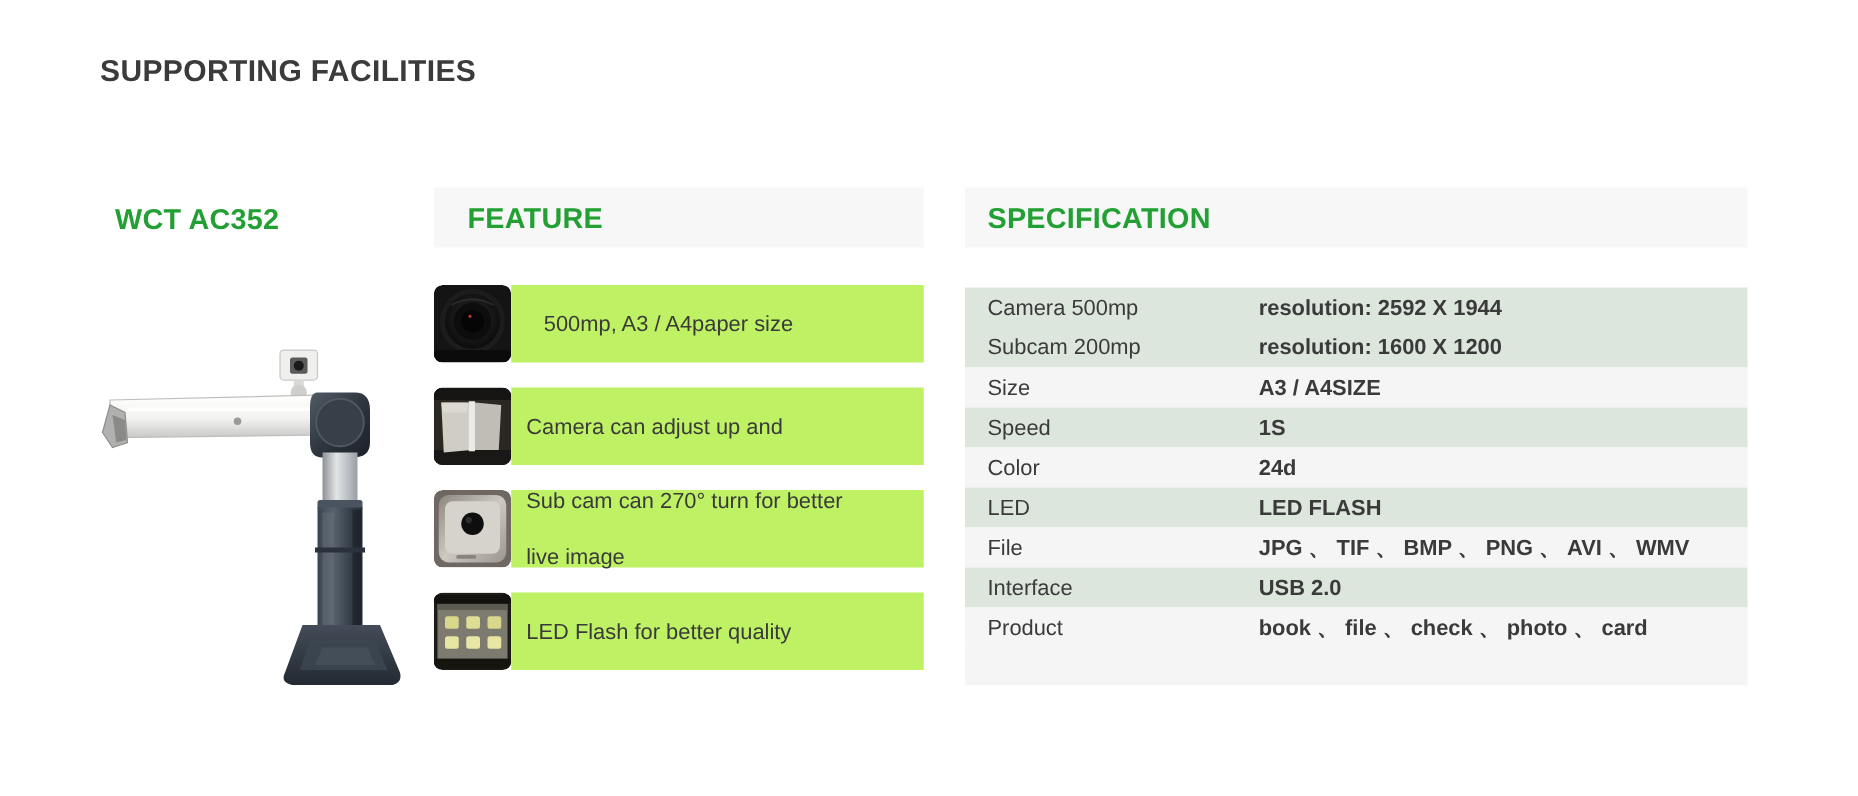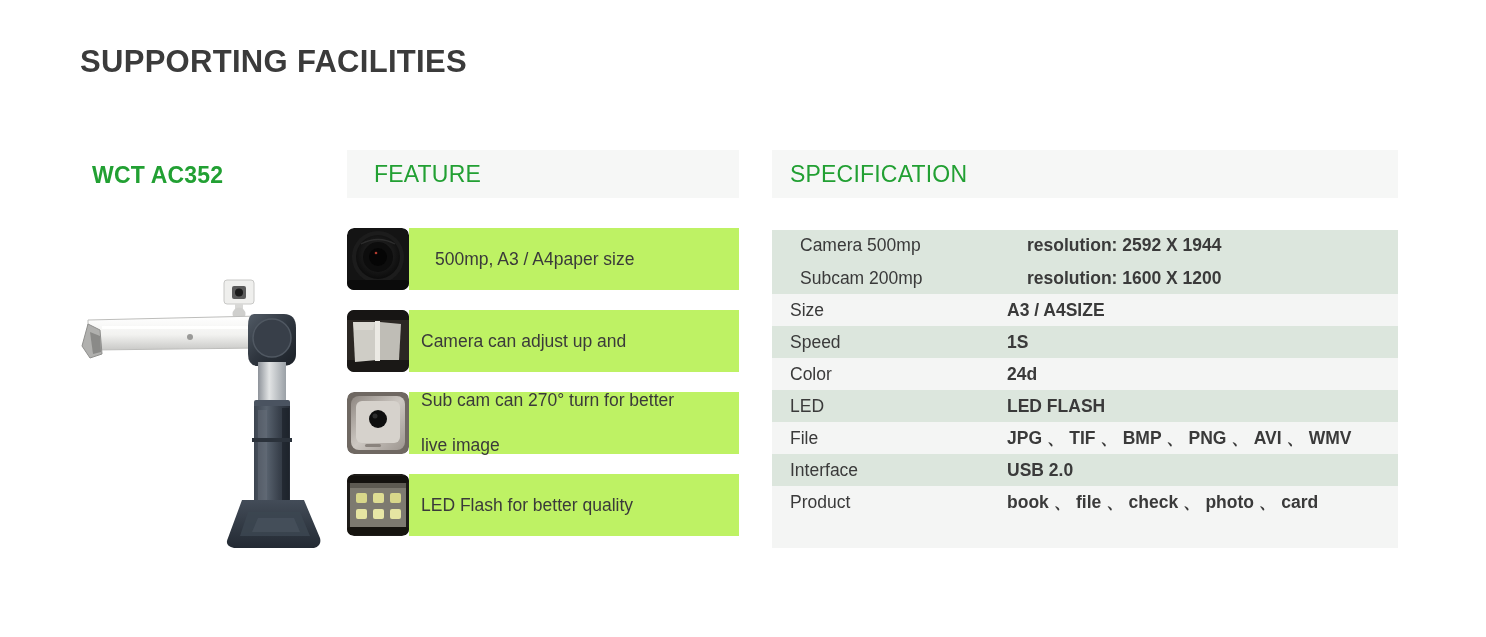--- a/index.html
+++ b/index.html
@@ -14,21 +14,21 @@
     overflow: hidden;
     font-family: "Liberation Sans", sans-serif;
     color: #3a3a3a;
   }
 
   
   .page-title {
     position: absolute;
     left: 80px;
     top: 44px;
-    font-size: 31px;
+    font-size: 24px;
     font-weight: bold;
     letter-spacing: 0.3px;
     color: #3b3b3b;
   }
 
   
   .model-name {
     position: absolute;
     left: 92px;
     top: 162px;
@@ -50,21 +50,21 @@
 
   
   .col-header {
     position: absolute;
     background: #f6f7f6;
     display: flex;
     align-items: center;
   }
   .col-header .col-header-label {
     font-size: 23px;
-    font-weight: normal;
+    font-weight: bold;
     color: #22a033;
     letter-spacing: 0.2px;
   }
   #feature-header {
     left: 347px;
     top: 150px;
     width: 392px;
     height: 48px;
     padding-left: 27px;
     box-sizing: border-box;
@@ -147,23 +147,22 @@
     flex: 1;
     box-sizing: border-box;
     padding-left: 3px;
     display: flex;
     flex-direction: column;
     justify-content: center;
     font-weight: bold;
   }
   .spec-row.tall .spec-key,
   .spec-row.tall .spec-val {
-    justify-content: space-between;
+    justify-content: center;
     line-height: 31px;
-    margin-left: 10px;
   }
   .spec-filler {
     height: 30px;
     background: #f4f5f4;
   }
 </style>
 </head>
 <body>
 
 <div class="page-title">SUPPORTING FACILITIES</div>

